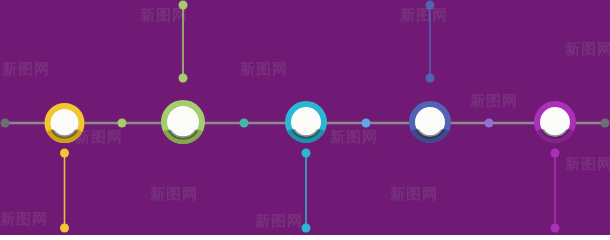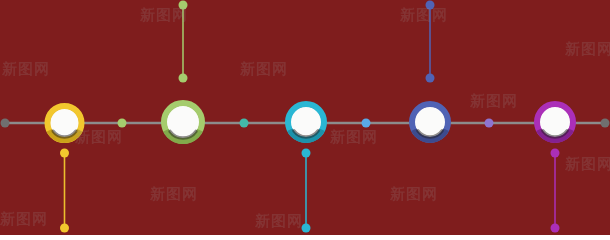--- a/index.html
+++ b/index.html
@@ -38,21 +38,21 @@
   }
   #graphic {
     position: absolute;
     inset: 0;
     z-index: 2;
   }
 </style>
 </head>
 <body style="width: 610px; height: 235px;">
 
-<div id="stage" style="width: 610px; height: 235px; background: #7f1d1d;">
+<div id="stage" style="width: 610px; height: 235px; background: #701a75;">
 
   <svg id="graphic" width="610" height="235" viewBox="0 0 610 235">
     <defs>
 
       <linearGradient id="ringShade" x1="0" y1="0" x2="0" y2="1">
         <stop offset="0%" stop-color="#000000" stop-opacity="0"></stop>
         <stop offset="65%" stop-color="#000000" stop-opacity="0"></stop>
         <stop offset="100%" stop-color="#1a1a1a" stop-opacity="0.55"></stop>
       </linearGradient>
     </defs>

